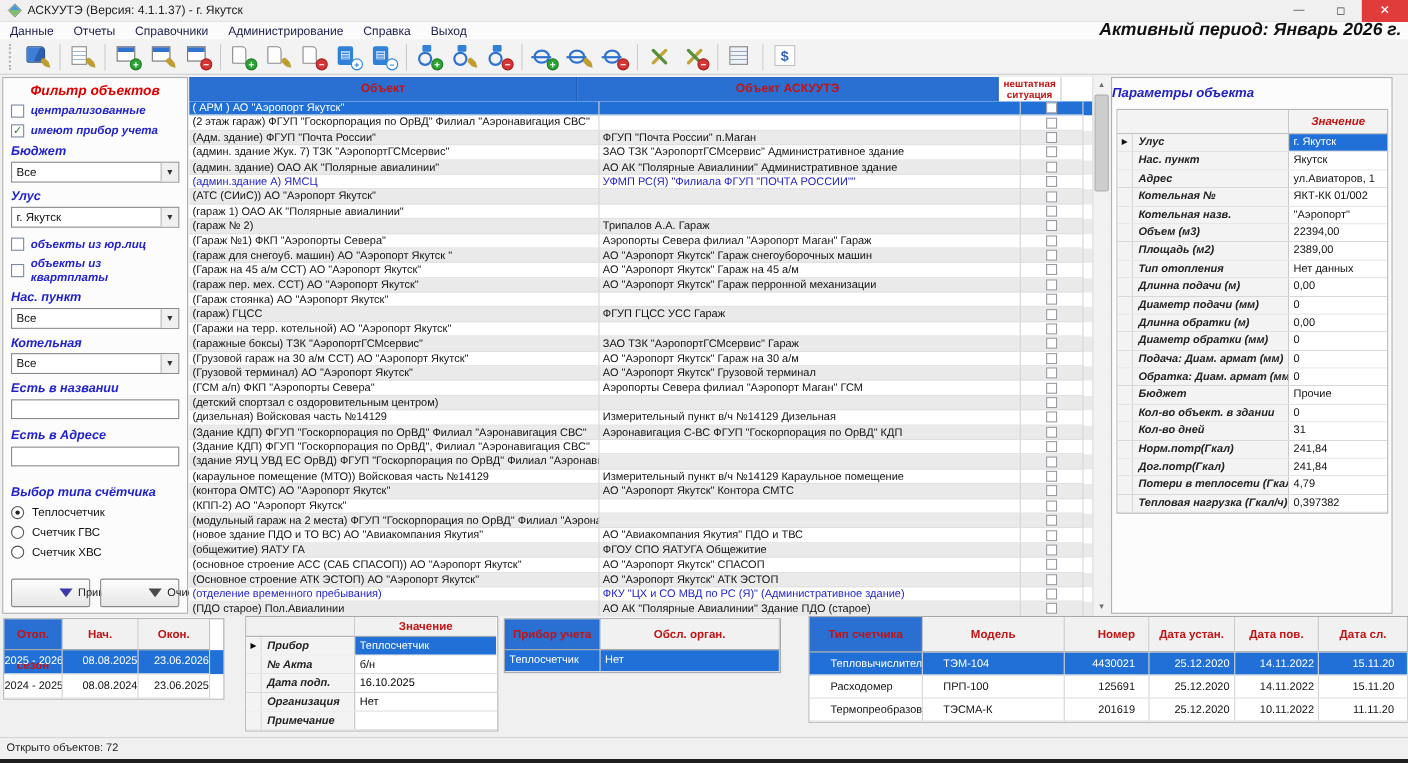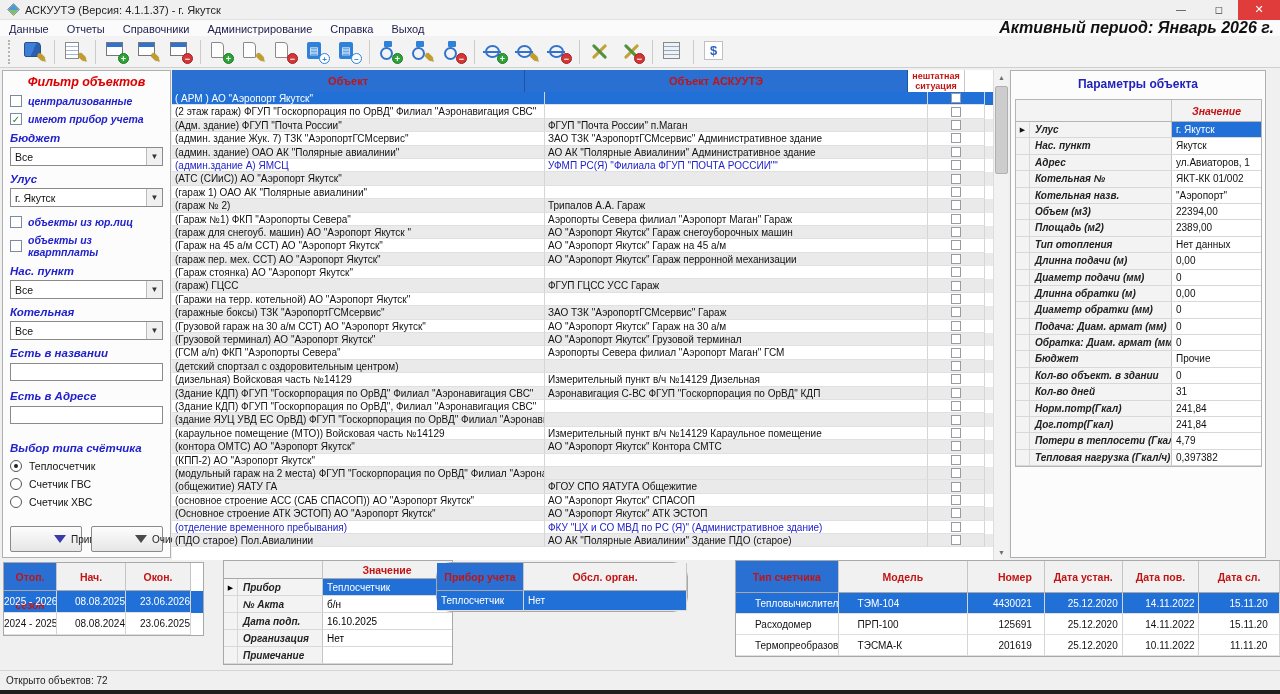--- a/index.html
+++ b/index.html
@@ -124,22 +124,22 @@
   #mt-scroll { position:absolute; left:821px; top:0; width:15px; height:490px; background:#f2f2f2;
     border-left:1px solid #ddd; }
   .sarrow { position:absolute; left:0; width:15px; height:15px; font-size:7px; color:#707070;
     text-align:center; line-height:15px; }
   #mt-thumb { position:absolute; left:1px; top:16px; width:13px; height:88px; background:#cdcdcd;
     border:1px solid #b0b0b0; border-radius:2px; }
 
   
   #params-panel { left:1010px; top:70px; width:256px; height:488px; background:#fcfcfc;
     border:1px solid #b0b0b0; }
-  #params-title { color:#2222bb; font-weight:bold; font-size:12px;
-    text-align:center; margin:6px 0 8px 0; }
+  #params-title { color:#2222bb; font-weight:bold; font-style:italic; font-size:12px;
+    text-align:left; margin:6px 0 8px 0; }
   #params-table { margin-left:4px; width:247px; border:1px solid #b5b5b5; background:#fff; }
   #pt-head { display:flex; height:22px; border-bottom:1px solid #b5b5b5; }
   #pt-head .ph0 { width:156px; background:#f3f3f3; border-right:1px solid #c5c5c5; }
   #pt-head .ph1 { width:89px; background:#f3f3f3; color:#c21414; font-weight:bold;
     font-style:italic; font-size:10.5px; text-align:center; line-height:22px; }
   .prow { display:flex; height:16.4px; border-bottom:1px solid #d8d8d8; }
   .prow .pm { width:14px; background:#f3f3f3; border-right:1px solid #d8d8d8; font-size:7px;
     line-height:16px; text-align:center; color:#111; }
   .prow .pl { width:142px; background:#f3f3f3; border-right:1px solid #c5c5c5; font-size:10px;
     font-weight:bold; font-style:italic; color:#222; padding-left:5px; line-height:16px;
@@ -172,21 +172,21 @@
   .dt-m { width:14px; background:#f3f3f3; border-right:1px solid #d8d8d8; font-size:7px;
     text-align:center; }
   .dt-l { width:85px; background:#f3f3f3; border-right:1px solid #c5c5c5; font-size:10px;
     font-weight:bold; font-style:italic; color:#222; padding-left:5px; white-space:nowrap; }
   .dt-v { width:128px; font-size:10px; padding-left:4px; white-space:nowrap; overflow:hidden; }
   #device-table .brow { height:17px; border-bottom:1px solid #d8d8d8; }
   #device-table .brow > div { line-height:17px; }
   #device-table .brow.sel { background:#fff; }
   #device-table .brow.sel .dt-v { background:#2170d8; color:#fff; }
 
-  #meter-table { left:436px; top:562px; width:252px;border-radius:15px; }
+  #meter-table { left:458px; top:562px; width:252px; }
   #meter-table .hrow { display:flex; height:28px; }
   #meter-table .bh { line-height:28px; }
   #meter-table .brow { height:20px; }
   #meter-table .bcell { line-height:20px; padding-left:4px; }
   .mt-c0 { width:87px; } .mt-c1 { width:163px; }
 
   #counter-table { left:735px; top:560px; width:546px; }
   #counter-table .hrow { display:flex; height:32px; }
   #counter-table .bh { line-height:32px; }
   #counter-table .brow { height:21px; }
@@ -603,20 +603,27 @@
             <div class="box"></div>
           </div>
         </div>
         <div class="trow alt">
           <div class="tc c0">(модульный гараж на 2 места) ФГУП "Госкорпорация по ОрВД" Филиал "Аэронавигация СВС"</div>
           <div class="tc c1"></div>
           <div class="tcb">
             <div class="box"></div>
           </div>
         </div>
+        <div class="trow">
+          <div class="tc c0">(новое здание ПДО и ТО ВС) АО "Авиакомпания Якутия"</div>
+          <div class="tc c1">АО "Авиакомпания Якутия" ПДО и ТВС</div>
+          <div class="tcb">
+            <div class="box"></div>
+          </div>
+        </div>
         <div class="trow alt">
           <div class="tc c0">(общежитие) ЯАТУ ГА</div>
           <div class="tc c1">ФГОУ СПО ЯАТУГА Общежитие</div>
           <div class="tcb">
             <div class="box"></div>
           </div>
         </div>
         <div class="trow">
           <div class="tc c0">(основное строение АСС (САБ СПАСОП)) АО "Аэропорт Якутск"</div>
           <div class="tc c1">АО "Аэропорт Якутск" СПАСОП</div>

